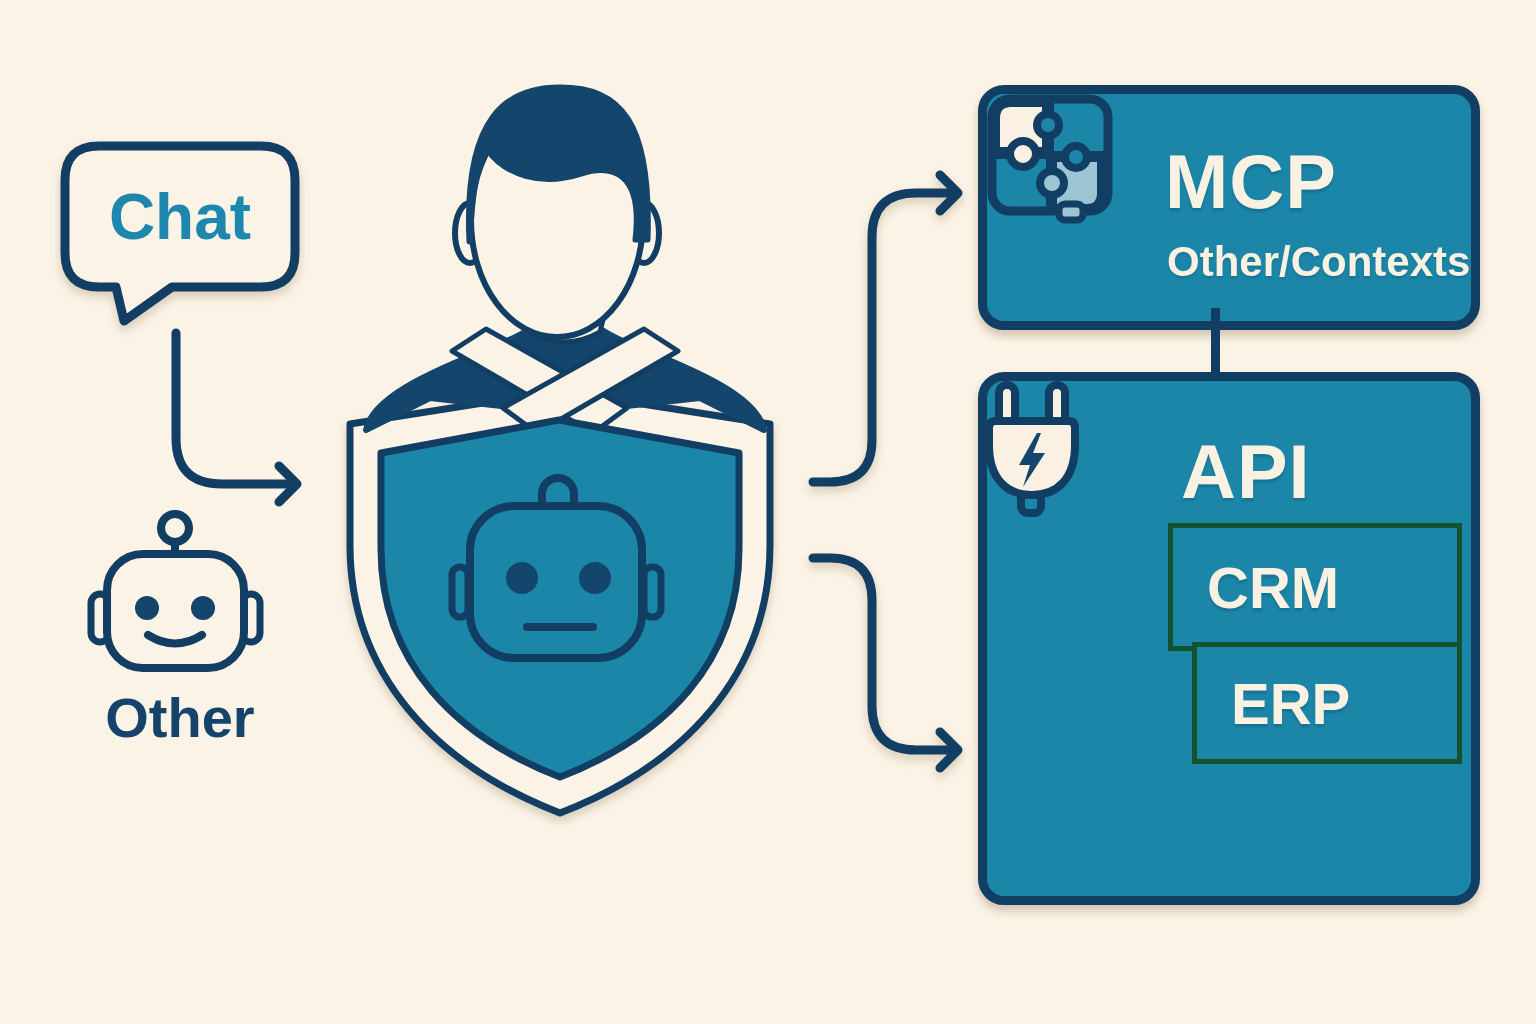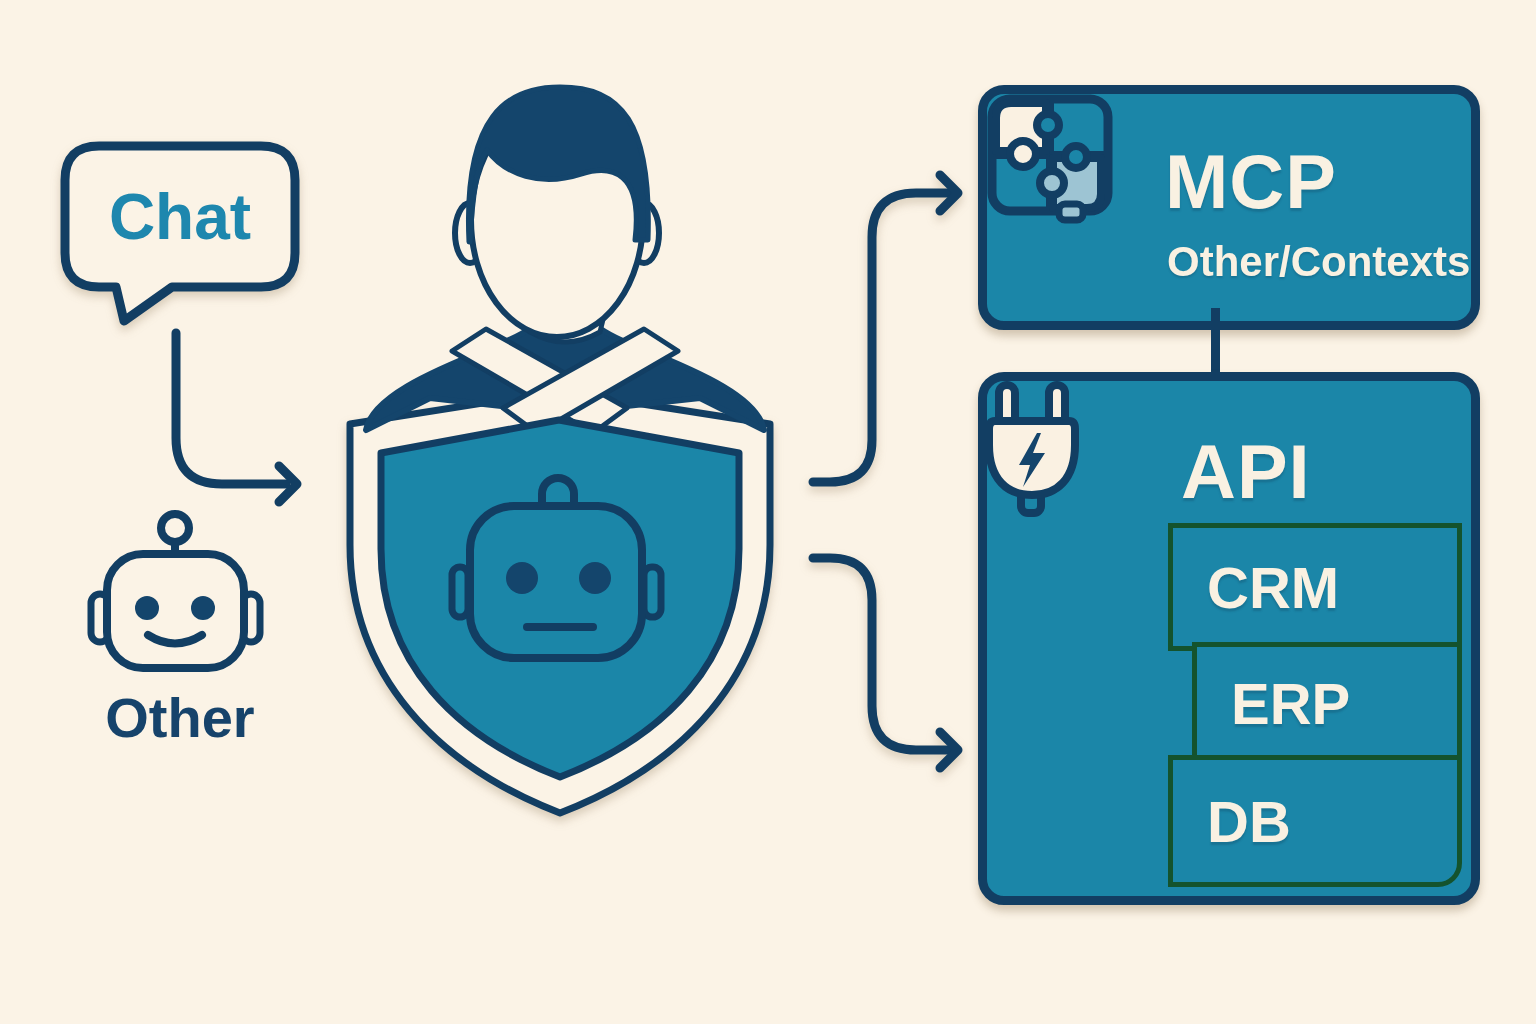--- a/index.html
+++ b/index.html
@@ -193,18 +193,15 @@
     <div class="box-title api-title">API</div>
   </div>
 
   <div class="systems-col">
     <div class="system-box first">
       <span class="system-label">CRM</span>
     </div>
     <div class="system-box mid">
       <span class="system-label">ERP</span>
     </div>
-    <div class="system-box last">
-      <span class="system-label">DB</span>
-    </div>
   </div>
 
 </div>
 
 </body></html>

